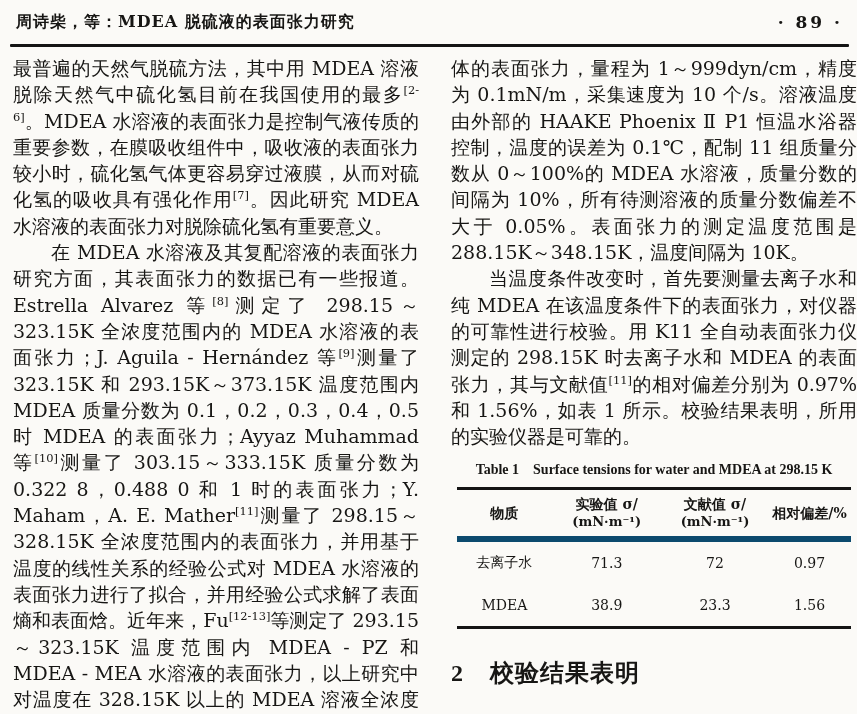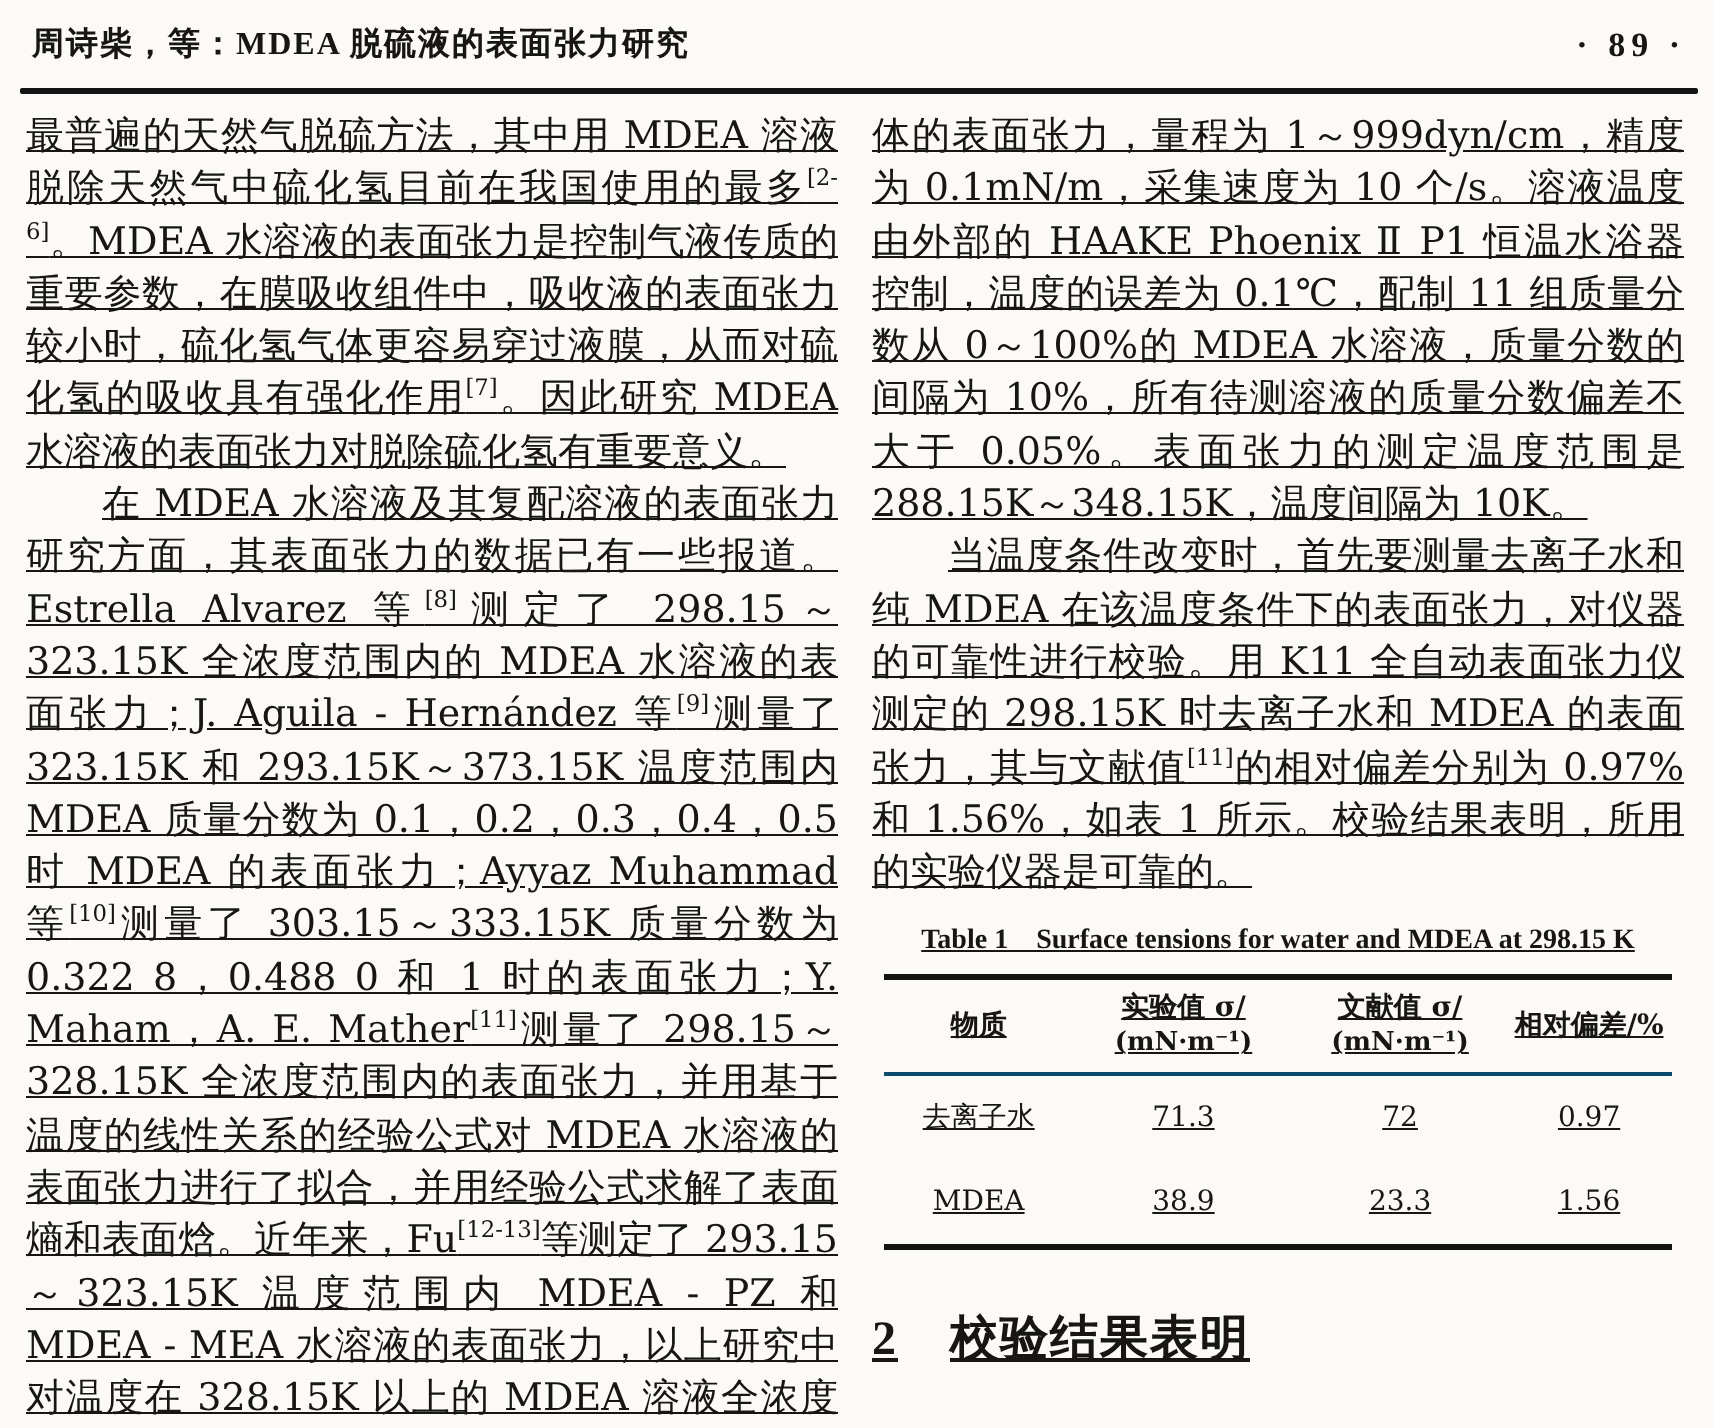--- a/index.html
+++ b/index.html
@@ -6,53 +6,53 @@
   body{
     width:857px;height:714px;overflow:hidden;
     background:#fbfaf7;color:#171614;
     font-family:"DejaVu Serif","Liberation Serif",serif;
   }
   .page{position:relative;width:857px;height:714px;}
 
   
   .running-head{
     position:absolute;top:12px;left:16px;right:14px;
-    display:flex;justify-content:space-between;align-items:flex-end;
-    font-size:16px;letter-spacing:1px;font-family:Liberation Serif, serif;
+    display:flex;justify-content:space-between;align-items:flex-start;
+    font-size:16px;letter-spacing:1px;
   }
   .running-title{font-weight:600;}
   .folio{font-weight:700;font-size:17px;letter-spacing:3px;}
   .head-rule{
     position:absolute;top:44px;left:10px;right:8px;height:3px;
     background:#141414;border-radius:1px;
   }
 
   
   .columns{
     position:absolute;top:55px;left:13px;right:9px;bottom:0;
-    display:flex;gap:17px;text-decoration:underline;
+    display:flex;gap:32px;
   }
   .col{width:406px;flex:0 0 406px;}
   .body-par{
     margin:0;font-size:19px;line-height:26.3px;
     text-align:justify;text-justify:inter-ideograph;
   }
   .body-par.indent{text-indent:2em;}
   sup{font-size:0.6em;line-height:0;}
 
   
   .table-block{margin-top:12px;}
   .tcaption{ text-align:center;font-weight:700;margin:0; }
   .tcaption.zh{font-size:14px;letter-spacing:1px;}
   .tcaption.en{font-size:14px;margin-top:6px;font-family:"Liberation Serif","DejaVu Serif",serif;}
   table.dtable{
     width:97%;margin:8px auto 0;border-collapse:collapse;
     font-size:14px;
   }
-  table.dtable thead tr{border-top:3px solid #141414;border-bottom:2px solid #0c4a6e;}
+  table.dtable thead tr{border-top:3px solid #141414;border-bottom:6px solid #0c4a6e;}
   table.dtable tbody tr:last-child{border-bottom:3px solid #141414;}
   table.dtable th{font-weight:600;padding:5px 2px;text-align:center;line-height:18px;}
   table.dtable td{padding:12px 2px 13px;text-align:center;font-size:14px;}
   .unit-line{display:block;font-size:13px;}
 
   
   .section-head{
     margin-top:28px;display:flex;align-items:baseline;gap:26px;
     font-family:"DejaVu Sans","Liberation Sans",sans-serif;
     font-weight:700;font-size:24px;letter-spacing:1px;

